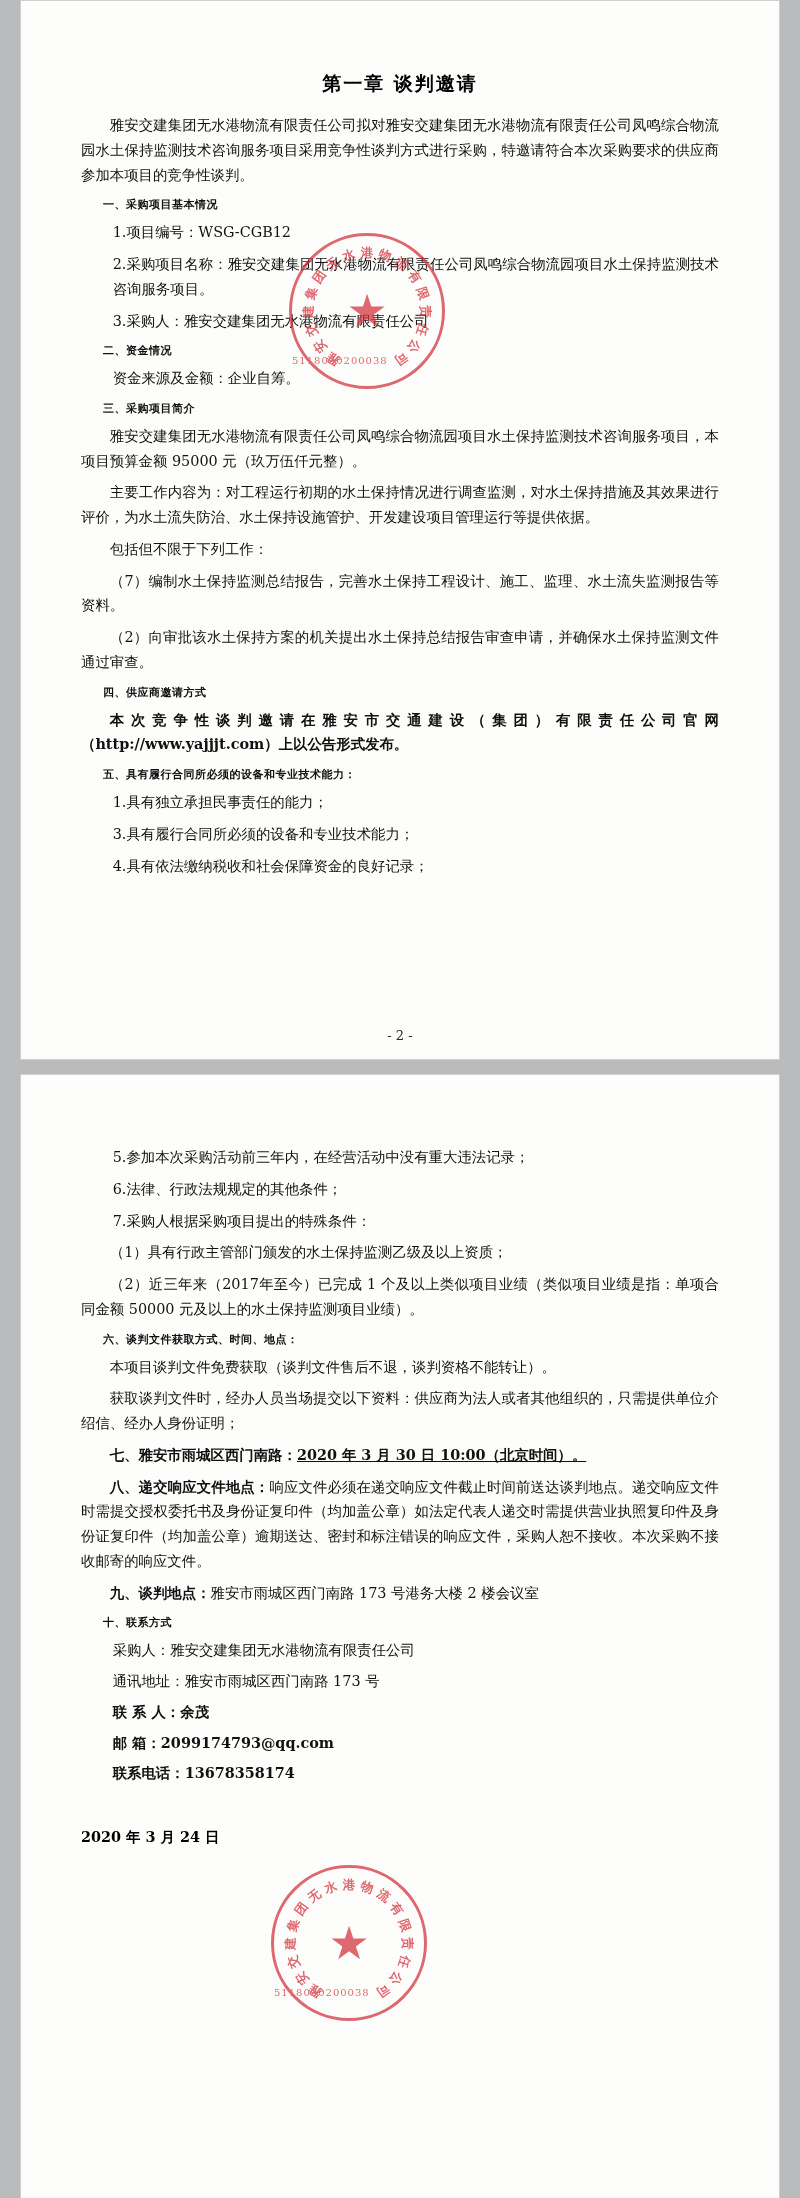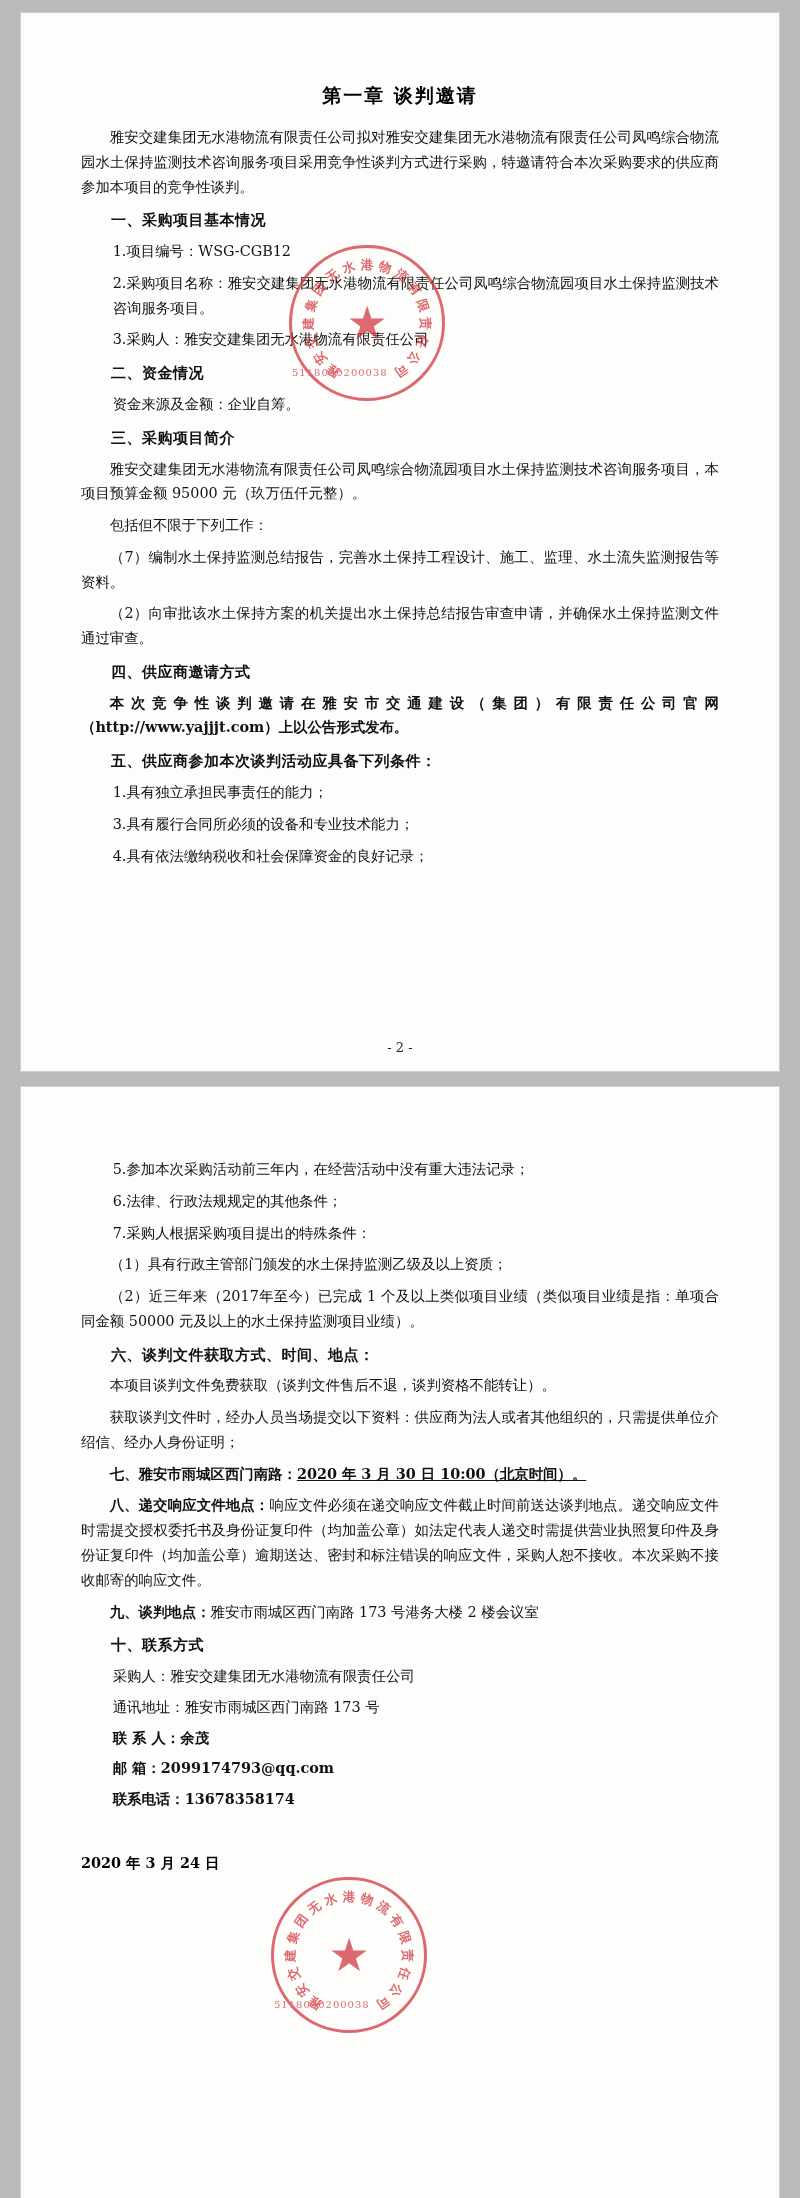--- a/index.html
+++ b/index.html
@@ -15,21 +15,20 @@
     position: relative;
     background: #fdfdfb;
     width: 760px;
     margin: 0 auto;
     box-sizing: border-box;
     border: 1px solid #cfcfcf;
     overflow: hidden;
   }
   #page1 {
     height: 1060px;
-    margin-top: 12px;
     padding: 70px 60px 30px 60px;
   }
   #page2 {
     height: 1286px;
     margin-top: 14px;
     margin-bottom: 18px;
     padding: 70px 60px 30px 60px;
   }
   .doc-title {
     text-align: center;
@@ -43,21 +42,21 @@
     margin: 0 0 7px 0;
     font-size: 14.4px;
     line-height: 1.72;
     text-align: justify;
     color: #111;
   }
   .ind2 { text-indent: 2em; }
   .ind1-5 { padding-left: 2.2em; }
   .sec {
     font-weight: bold;
-    font-size: 15px;
+    font-size: 11px;
     text-indent: 2em;
     margin: 9px 0 5px 0;
     letter-spacing: 0.5px;
   }
   .bold { font-weight: bold; }
   .ul { text-decoration: underline; }
   .pageno {
     position: absolute;
     bottom: 16px;
     left: 0;
@@ -131,28 +130,29 @@
   <p class="sec">一、采购项目基本情况</p>
   <p class="ind1-5">1.项目编号：WSG-CGB12</p>
   <p class="ind1-5">2.采购项目名称：雅安交建集团无水港物流有限责任公司凤鸣综合物流园项目水土保持监测技术咨询服务项目。</p>
   <p class="ind1-5">3.采购人：雅安交建集团无水港物流有限责任公司</p>
 
   <p class="sec">二、资金情况</p>
   <p class="ind1-5">资金来源及金额：企业自筹。</p>
 
   <p class="sec">三、采购项目简介</p>
   <p class="ind2">雅安交建集团无水港物流有限责任公司凤鸣综合物流园项目水土保持监测技术咨询服务项目，本项目预算金额 95000 元（玖万伍仟元整）。</p>
+  <p class="ind2">主要工作内容为：对工程运行初期的水土保持情况进行调查监测，对水土保持措施及其效果进行评价，为水土流失防治、水土保持设施管护、开发建设项目管理运行等提供依据。</p>
   <p class="ind2">包括但不限于下列工作：</p>
   <p class="ind2">（7）编制水土保持监测总结报告，完善水土保持工程设计、施工、监理、水土流失监测报告等资料。</p>
   <p class="ind2">（2）向审批该水土保持方案的机关提出水土保持总结报告审查申请，并确保水土保持监测文件通过审查。</p>
 
   <p class="sec">四、供应商邀请方式</p>
   <p class="ind2 bold">本次竞争性谈判邀请在雅安市交通建设（集团）有限责任公司官网（http://www.yajjjt.com）上以公告形式发布。</p>
 
-  <p class="sec">五、供应商参加本次谈判活动应具备下列条件：</p>
+  <p class="sec">五、具有履行合同所必须的设备和专业技术能力：</p>
   <p class="ind1-5">1.具有独立承担民事责任的能力；</p>
   <p class="ind1-5">3.具有履行合同所必须的设备和专业技术能力；</p>
   <p class="ind1-5">4.具有依法缴纳税收和社会保障资金的良好记录；</p>
 
   <div class="seal" id="seal1">
     <div class="ring-text">
         <span style="transform: rotate(-145deg) translate(0px, -58px) translate(-50%, -50%);">雅</span>
         <span style="transform: rotate(-126.875deg) translate(0px, -58px) translate(-50%, -50%);">安</span>
         <span style="transform: rotate(-108.75deg) translate(0px, -58px) translate(-50%, -50%);">交</span>
         <span style="transform: rotate(-90.625deg) translate(0px, -58px) translate(-50%, -50%);">建</span>

